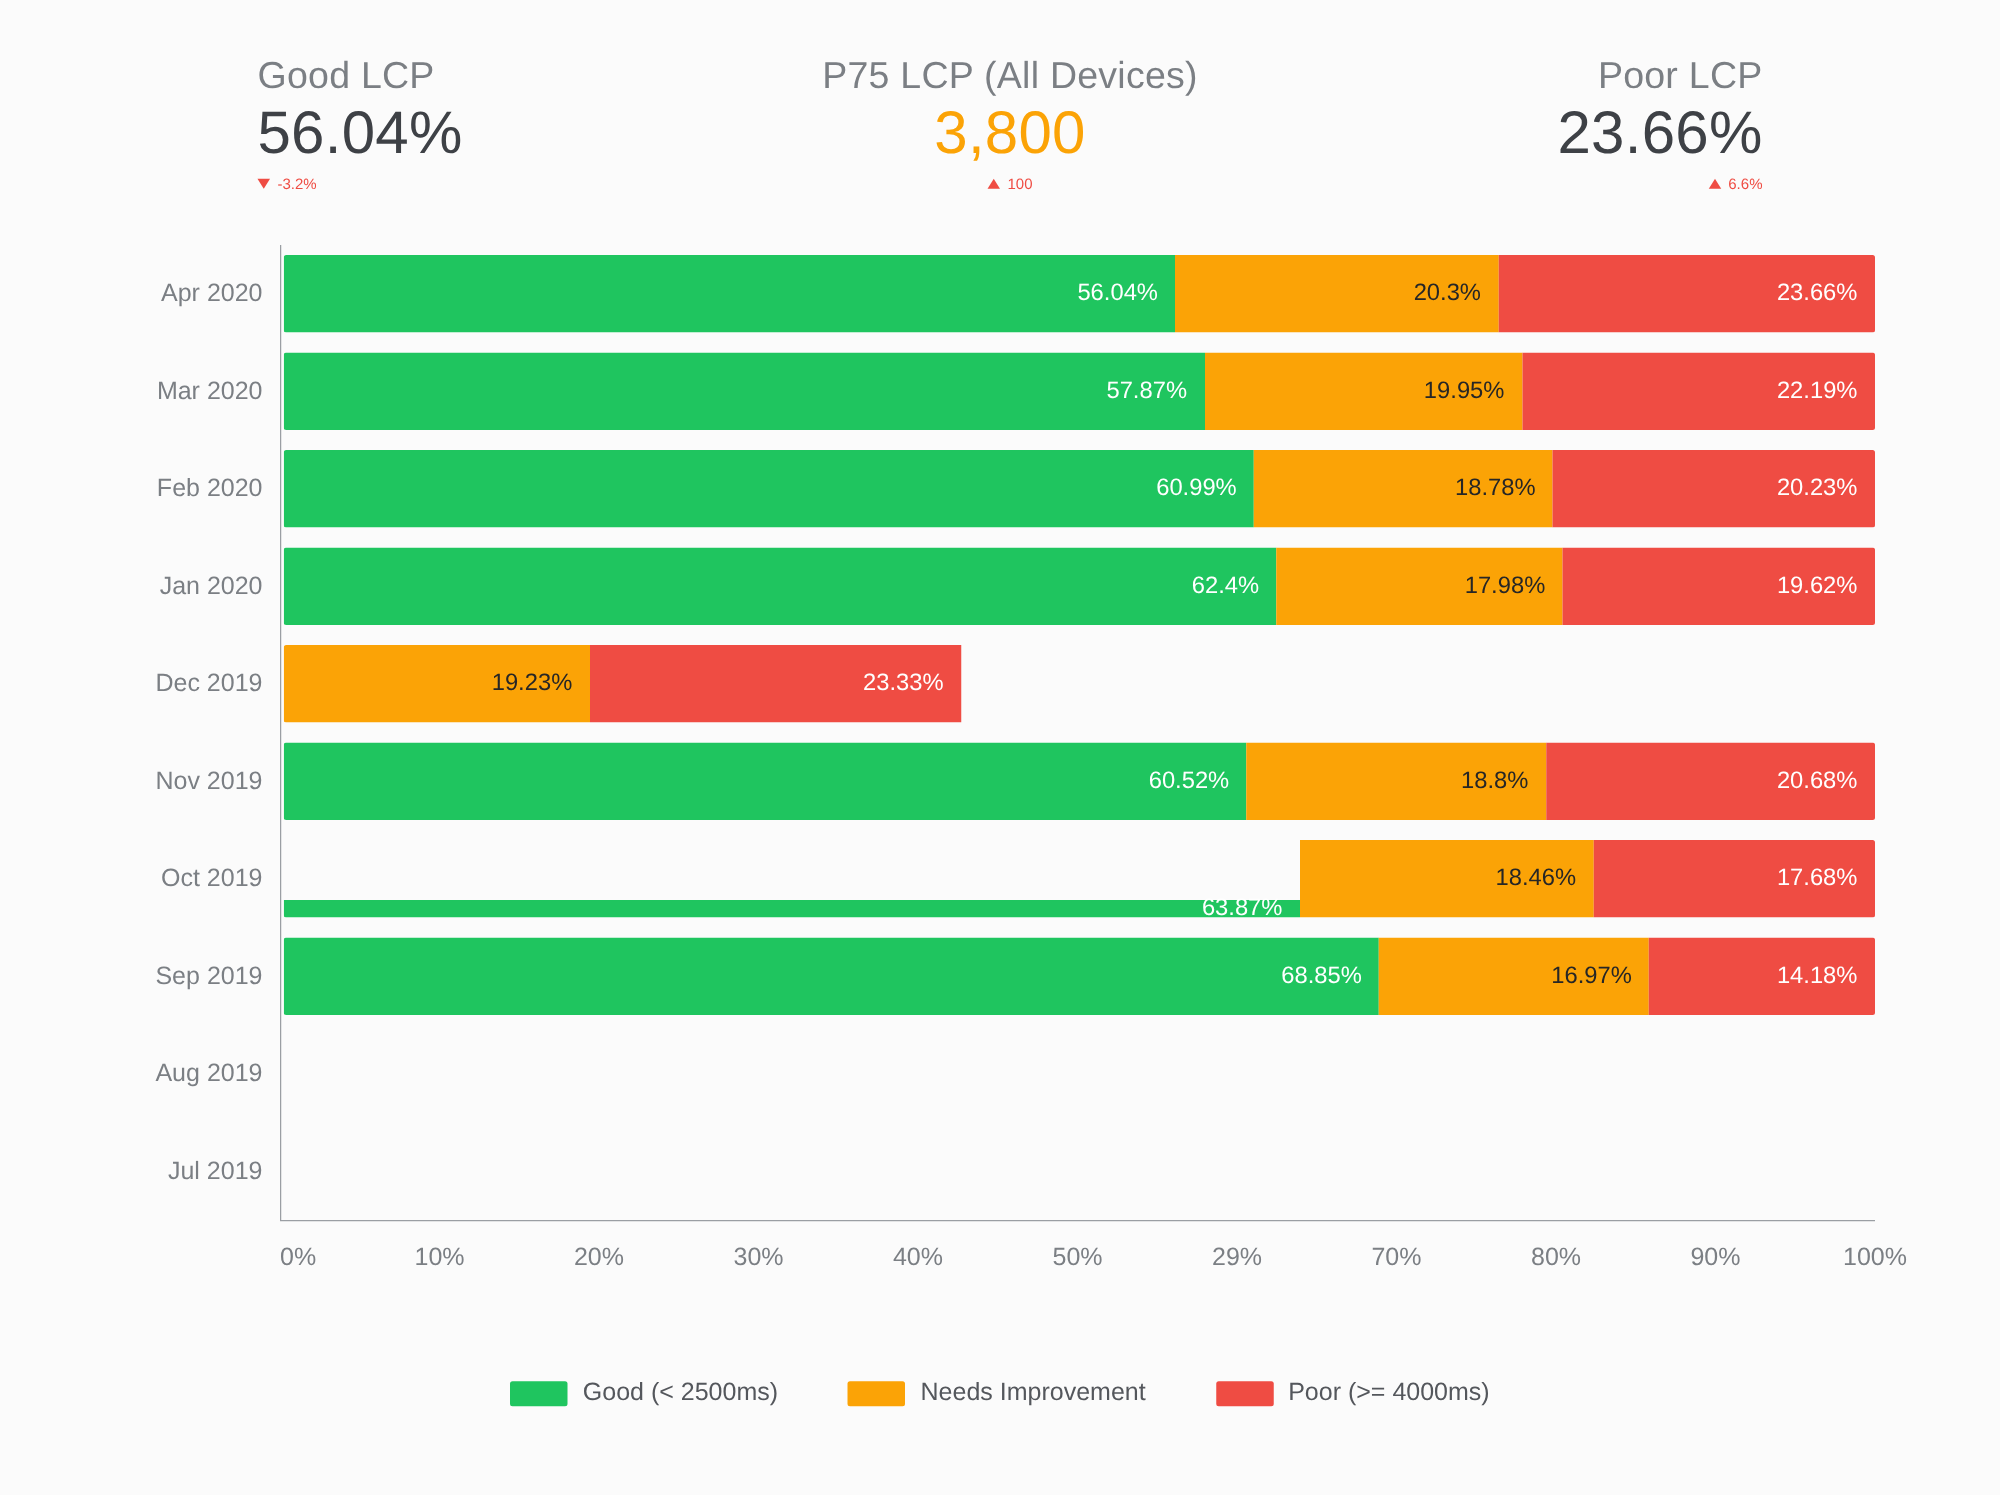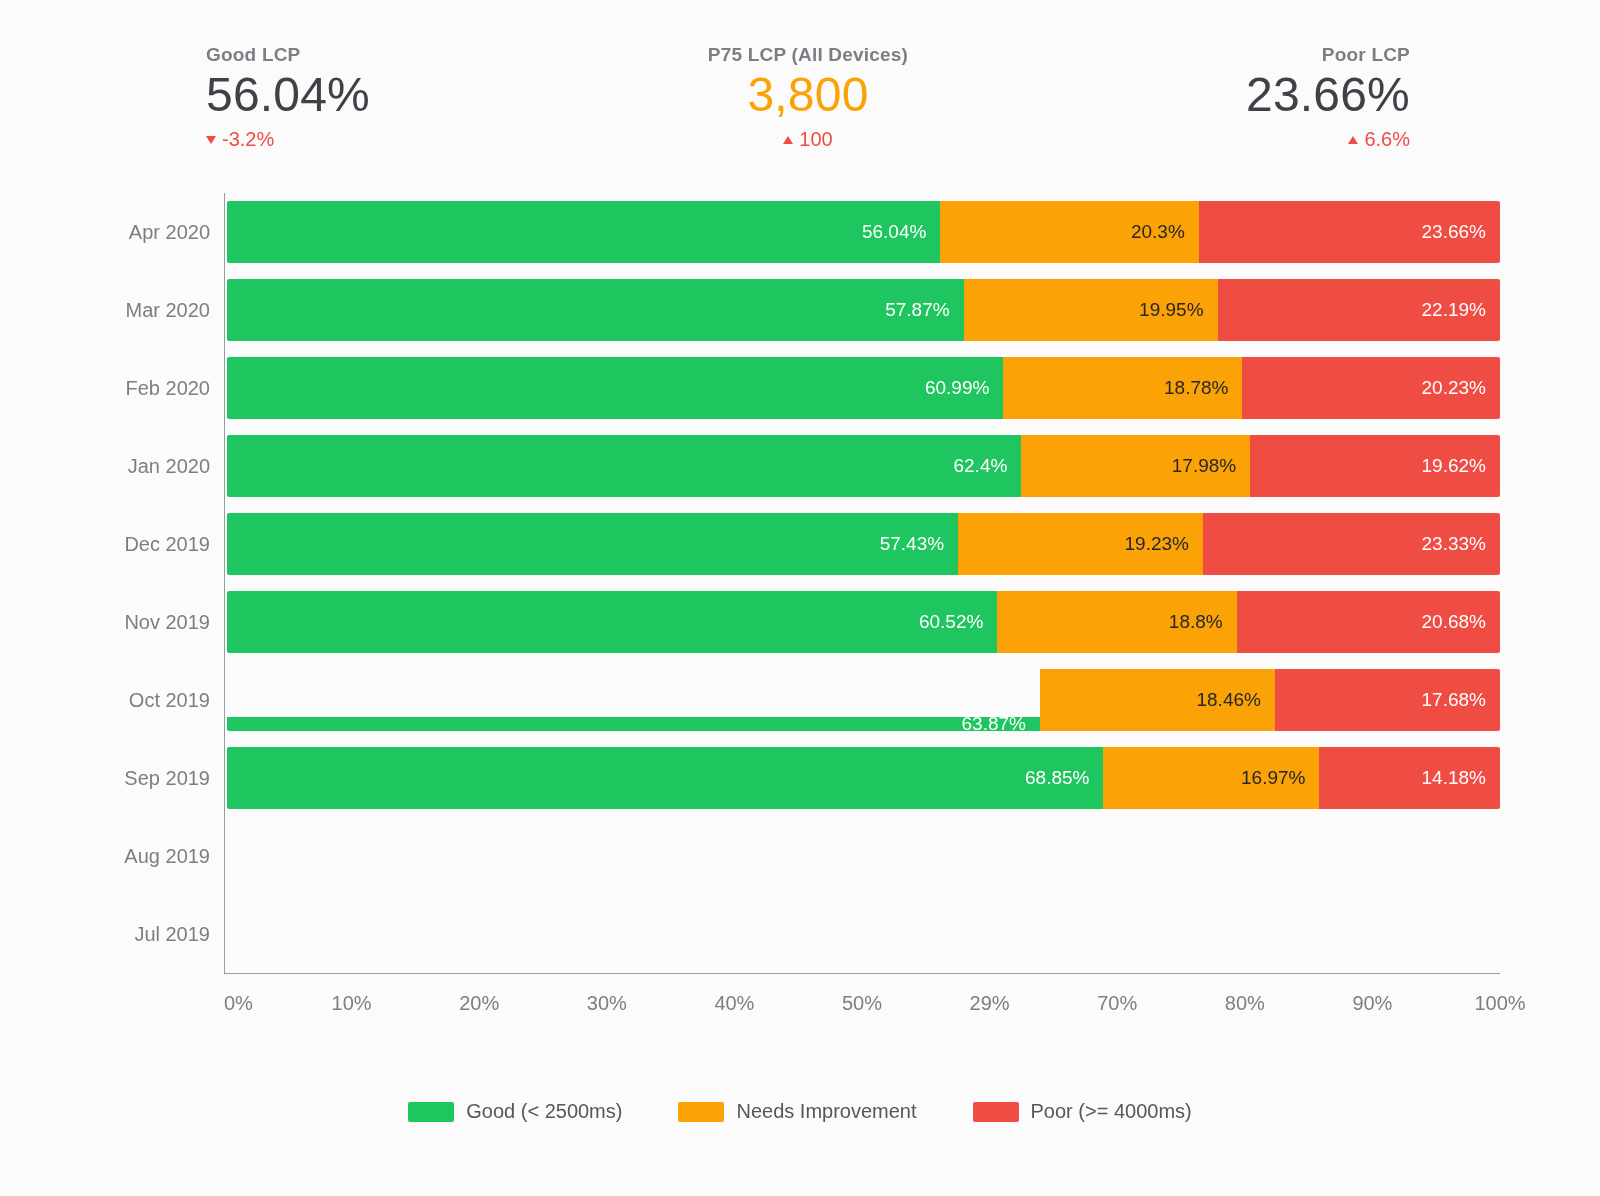--- a/index.html
+++ b/index.html
@@ -13,24 +13,24 @@
   }
   html,body{margin:0;padding:0;background:var(--bg);font-family:"Helvetica Neue",Helvetica,Arial,sans-serif;color:var(--text);}
   body{width:1600px;height:1196px;box-sizing:border-box;padding:44px 100px 40px 100px;}
 
   
   .kpis{display:flex;justify-content:space-between;align-items:flex-start;padding:0 90px 30px 106px;}
   .kpi{display:flex;flex-direction:column;}
   .kpi.left{align-items:flex-start;}
   .kpi.center{align-items:center;}
   .kpi.right{align-items:flex-end;}
-  .kpi-label{font-size:19px;color:var(--muted);font-weight:700;letter-spacing:.2px;}
+  .kpi-label{font-size:30px;color:var(--muted);font-weight:400;letter-spacing:.2px;}
   .kpi-value{font-size:48px;font-weight:400;margin-top:4px;line-height:1.05;letter-spacing:.2px;}
   .kpi-value.amber{color:var(--amber);}
-  .kpi-delta{display:flex;align-items:center;gap:6px;margin-top:8px;font-size:20px;text-align:right;}
+  .kpi-delta{display:flex;align-items:center;gap:6px;margin-top:8px;font-size:12px;text-align:right;}
   .kpi-delta.red{color:var(--red);}
   .arrow{width:0;height:0;display:inline-block;}
   .arrow.down{border-left:5px solid transparent;border-right:5px solid transparent;border-top:8px solid var(--red);}
   .arrow.up{border-left:5px solid transparent;border-right:5px solid transparent;border-bottom:8px solid var(--red);}
 
   
   .chart{position:relative;margin-top:12px;}
   .plot{display:flex;}
   .ylabels{display:flex;flex-direction:column;width:124px;flex:0 0 124px;}
   .yrow{height:78px;display:flex;align-items:center;justify-content:flex-end;padding-right:14px;box-sizing:border-box;color:var(--muted);font-size:20px;}
@@ -149,23 +149,20 @@
             <div class="seg ni" style="width: 17.98%;">
               <span>17.98%</span>
             </div>
             <div class="seg poor" style="width: 19.62%;">
               <span>19.62%</span>
             </div>
           </div>
         </div>
         <div class="row">
           <div class="bar">
-            <div class="seg good" style="width: 57.4357%;">
-              <span>57.43%</span>
-            </div>
             <div class="seg ni" style="width: 19.2319%;">
               <span>19.23%</span>
             </div>
             <div class="seg poor" style="width: 23.3323%;">
               <span>23.33%</span>
             </div>
           </div>
         </div>
         <div class="row">
           <div class="bar">

